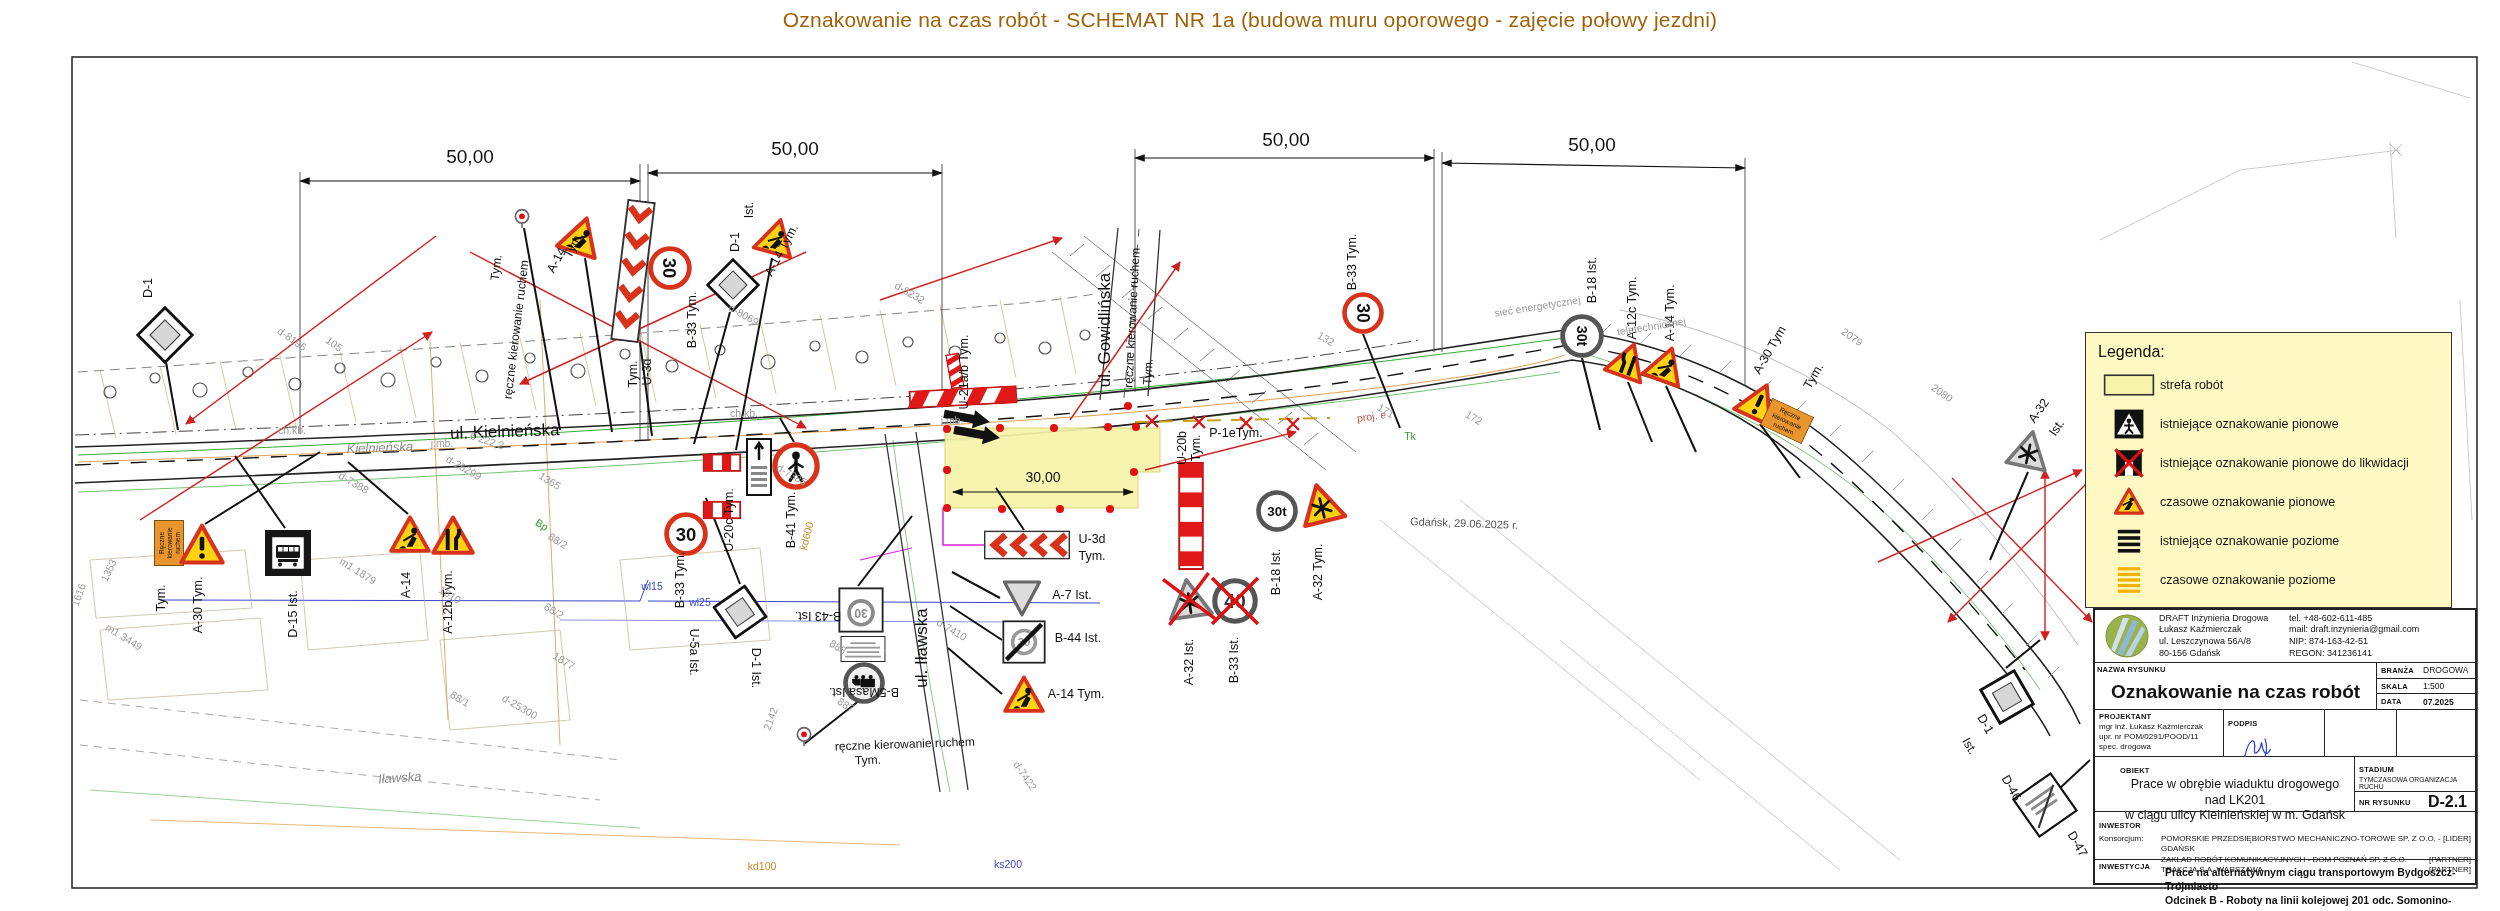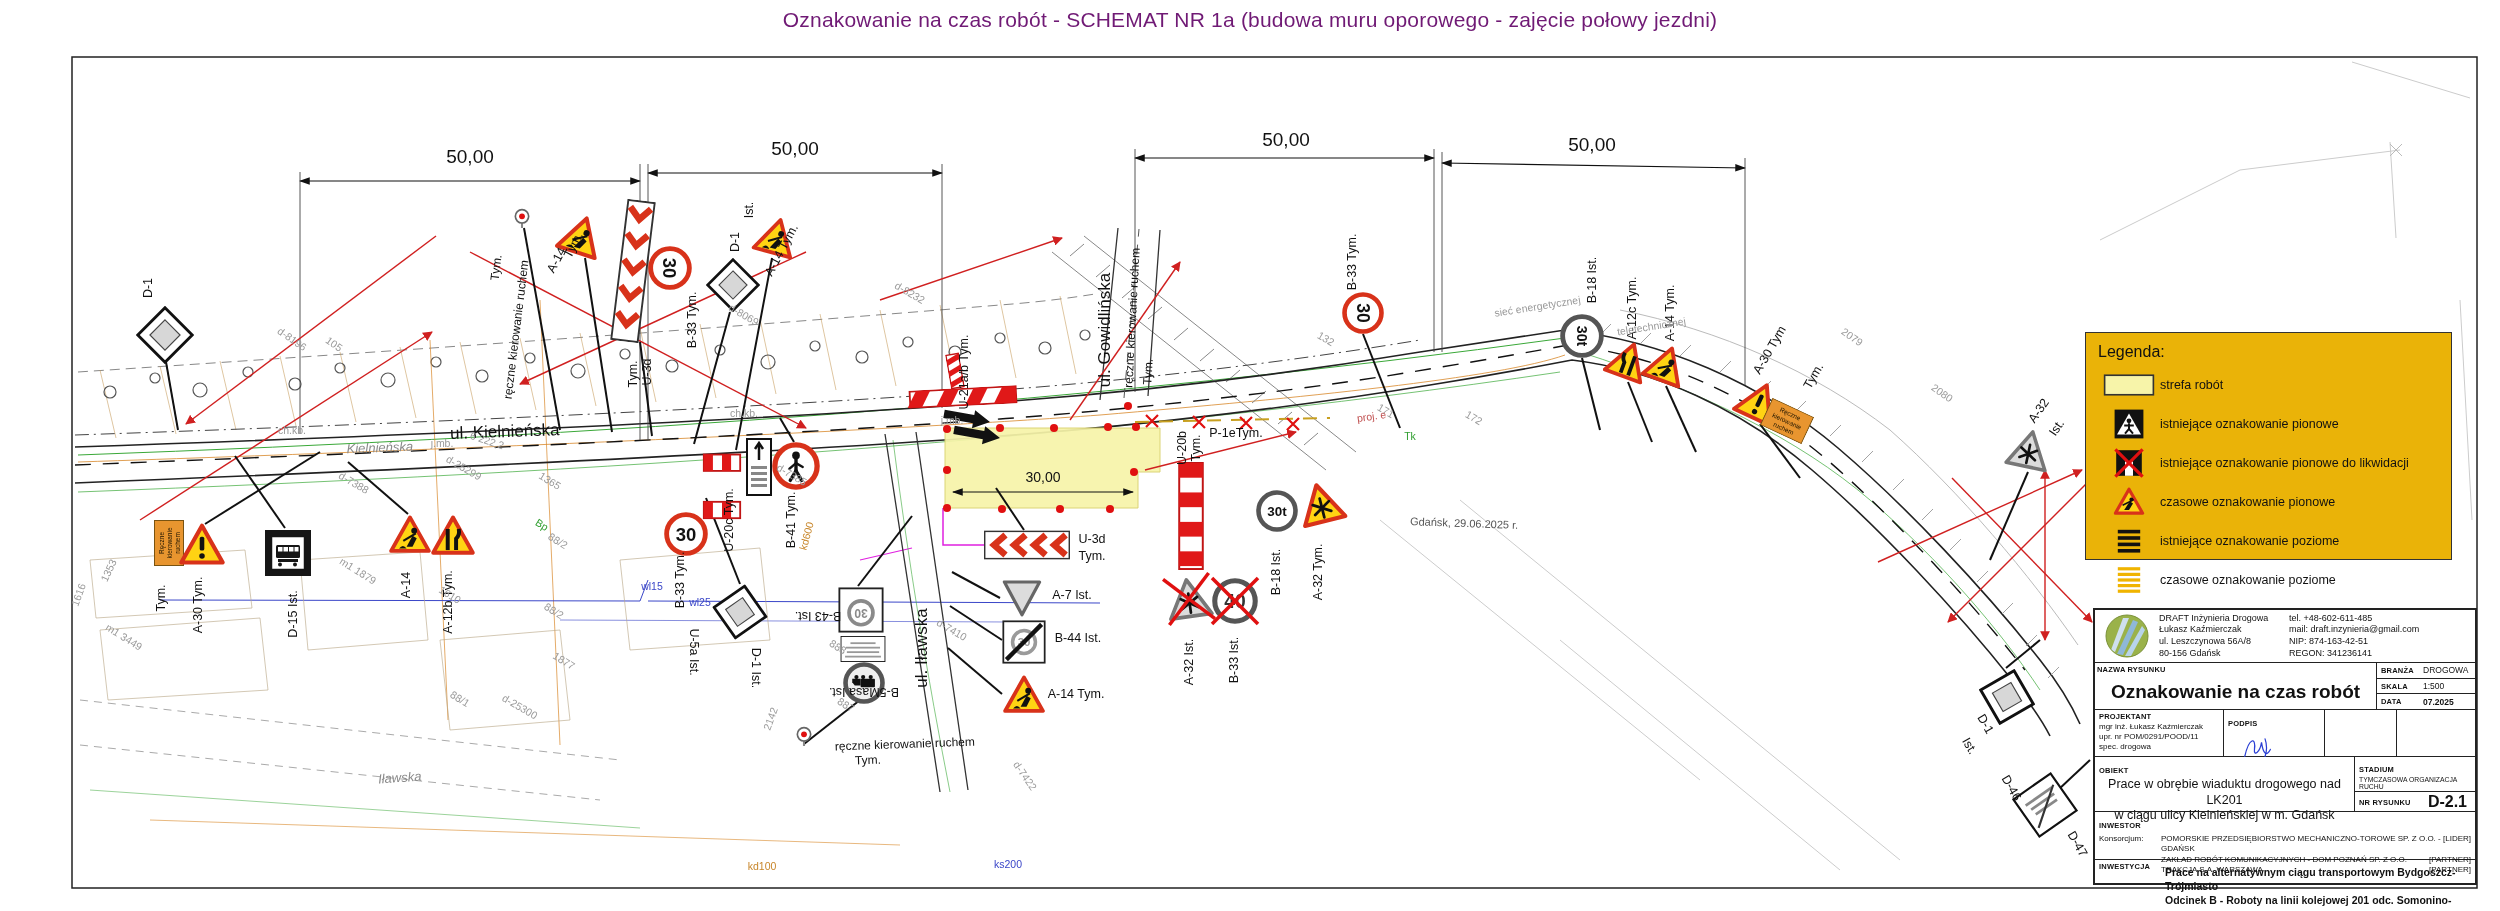--- a/index.html
+++ b/index.html
@@ -1,40 +1,40 @@
 <!DOCTYPE html>
 <html><head>
 <meta charset="utf-8">
 <style>
   html,body{margin:0;padding:0;background:#fff;}
   body{width:2500px;height:911px;position:relative;overflow:hidden;
        font-family:"Liberation Sans",sans-serif;color:#111;}
   #page-title{position:absolute;left:0;top:8px;width:100%;text-align:center;
-       font-size:21px;color:#701a75;letter-spacing:.2px;}
+       font-size:21px;color:#a16207;letter-spacing:.2px;}
   #plan-svg{position:absolute;left:0;top:0;}
   svg text{font-family:"Liberation Sans",sans-serif;}
   .pt{text-anchor:middle;}
   .street{font-size:17px;fill:#111;}
   .sitalic{font-style:italic;font-size:13px;fill:#8a8a8a;}
   .dim{font-size:19px;fill:#111;}
   .dim2{font-size:14px;fill:#111;}
   .slab{font-size:12.5px;fill:#111;}
   .note{font-size:12px;fill:#111;}
   .faint{font-size:10.5px;fill:#9a9a9a;}
   .faintg{font-size:10.5px;fill:#2f9e2f;}
   .faintb{font-size:10.5px;fill:#3a46c8;}
   .fainto{font-size:10.5px;fill:#c8862a;}
   .faintr{font-size:10.5px;fill:#c05050;}
   .faintd{font-size:11px;fill:#555;}
   .leader{stroke:#111;stroke-width:2;}
   .crossx{stroke:#e01010;stroke-width:3.5;}
 
   
-  #legend{position:absolute;left:2085px;top:332px;width:367px;height:228px;
-     border:1.5px solid #333;background:#eab308;box-sizing:border-box;padding:8px 12px 4px;}
+  #legend{position:absolute;left:2085px;top:332px;width:367px;height:276px;
+     border:1.5px solid #333;background:#fef9c3;box-sizing:border-box;padding:8px 12px 4px;}
   #legend h3{margin:2px 0 8px;font-size:16px;font-weight:normal;}
   .leg-item{display:flex;align-items:center;margin:0 0 7px;}
   .leg-ic{width:62px;flex:none;display:flex;justify-content:center;align-items:center;}
   .leg-lb{font-size:12.5px;line-height:1.15;}
 
   
   #titleblock{position:absolute;left:2093px;top:608px;width:384px;height:277px;
      border:2px solid #222;background:#fff;box-sizing:border-box;display:flex;flex-direction:column;}
   #titleblock .hdr{font-size:7.5px;font-weight:bold;letter-spacing:.2px;}
   .tb-r1{height:52px;flex:none;display:flex;border-bottom:1.5px solid #222;align-items:center;}
@@ -49,21 +49,21 @@
   .tb-meta{width:98px;flex:none;border-left:1px solid #222;display:flex;flex-direction:column;}
   .tb-meta>div{flex:1;display:flex;align-items:center;border-bottom:1px solid #222;padding:0 4px;}
   .tb-meta>div:last-child{border-bottom:none;}
   .tb-meta .hdr{width:42px;flex:none;}
   .tb-meta .val{font-size:8.5px;}
   .tb-r3{height:46px;flex:none;display:flex;border-bottom:1.5px solid #222;}
   .tb-proj{width:120px;flex:none;padding:2px 4px;font-size:8px;line-height:1.25;}
   .tb-sig{width:92px;flex:none;border-left:1px solid #222;padding:2px 4px;}
   .tb-e1{flex:1;border-left:1px solid #222;}
   .tb-e2{width:78px;flex:none;border-left:1px solid #222;}
-  .tb-r4{height:54px;flex:none;display:flex;border-bottom:1.5px solid #222;}
+  .tb-r4{height:54px;flex:none;display:flex;border-bottom:1.5px solid #222;padding-left:21px;}
   .tb-obj{flex:1;padding:2px 4px;}
   .tb-obj .l{font-size:12.5px;font-weight:normal;text-align:center;line-height:1.25;}
   .tb-std{width:120px;flex:none;border-left:1px solid #222;display:flex;flex-direction:column;}
   .tb-std>div{flex:1;padding:1px 4px;}
   .tb-std>div:first-child{border-bottom:1px solid #222;}
   .tb-std .v{font-size:6.8px;}
   .tb-nr{display:flex;align-items:center;justify-content:space-between;}
   .tb-nr .num{font-size:16px;font-weight:bold;margin-right:4px;}
   .tb-r5{height:48px;flex:none;border-bottom:1.5px solid #222;padding:2px 4px;box-sizing:border-box;}
   .tb-inw{display:flex;font-size:8px;margin-top:2px;}

